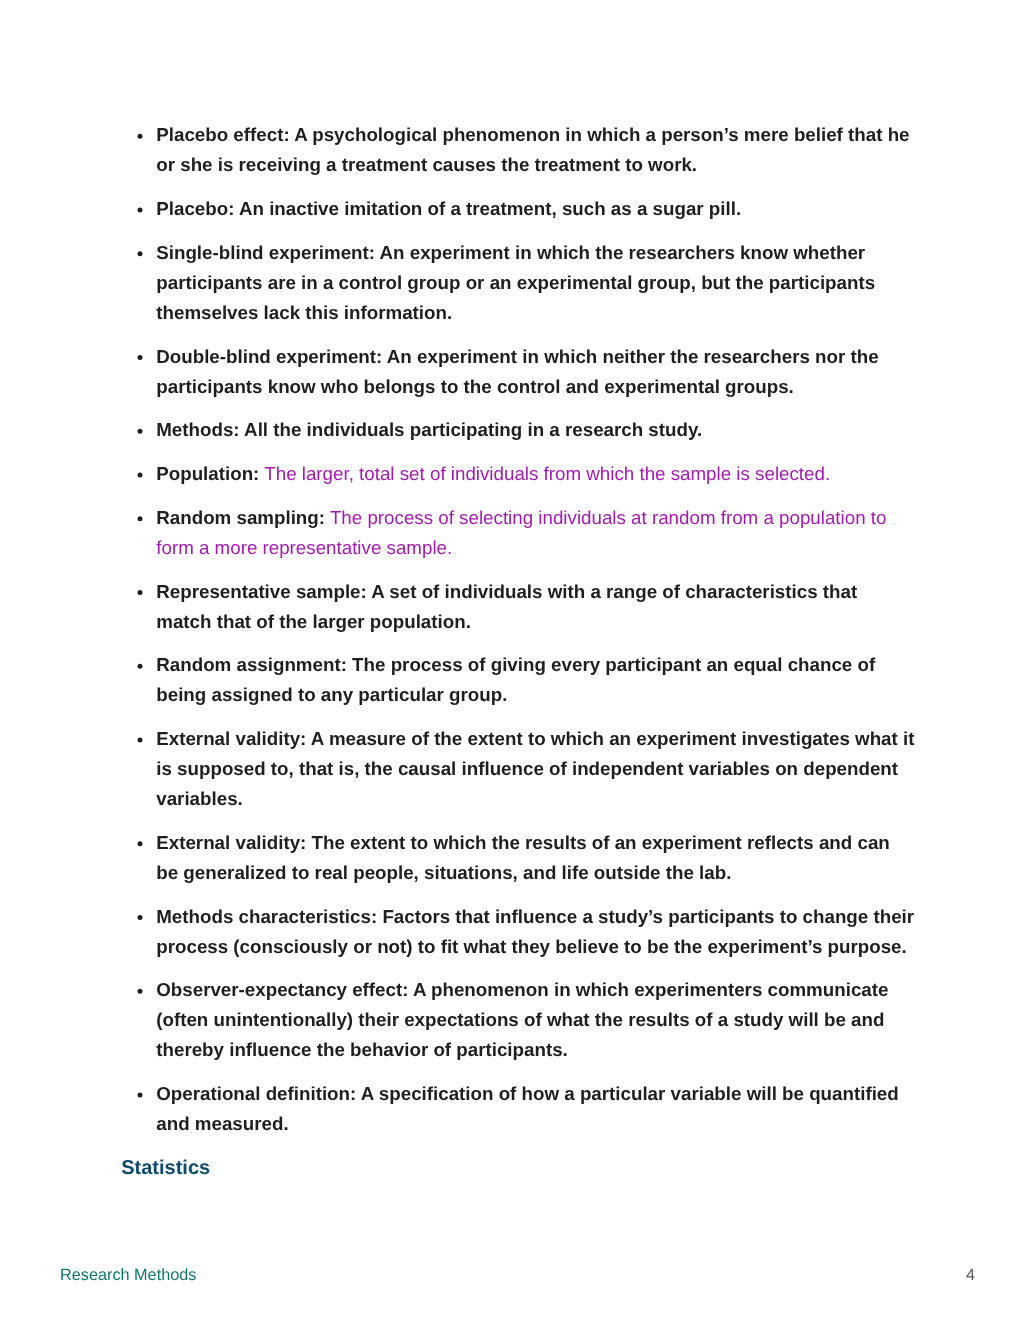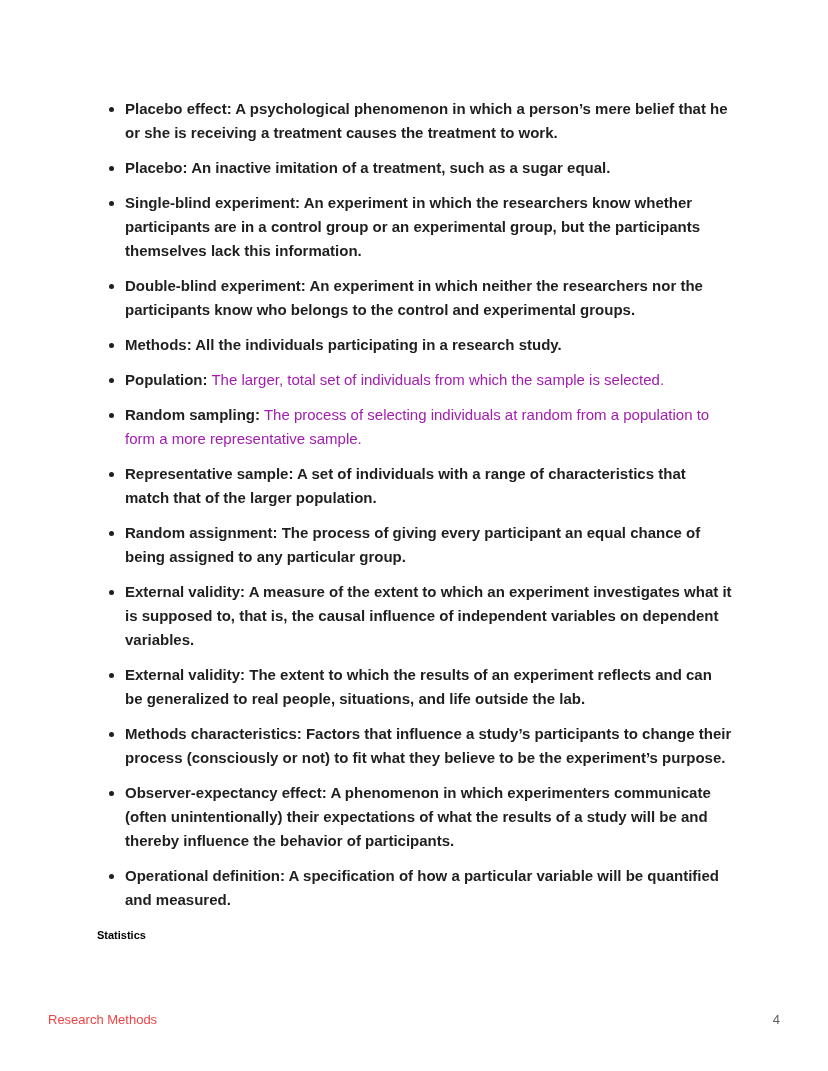--- a/index.html
+++ b/index.html
@@ -37,52 +37,52 @@
     font-weight: 700;
   }
   ul.definitions li .def.bold {
     font-weight: 700;
   }
   ul.definitions li .def.regular {
     font-weight: 400;
     color: #a21caf;
   }
   .section-heading {
-    font-size: 11px;
+    font-size: 16px;
     line-height: 24px;
     font-weight: 700;
-    color: #000000;
+    color: #0c4a6e;
     margin: 0;
   }
   .footer {
     position: absolute;
     left: 48px;
     right: 48px;
     top: 1012px;
     display: flex;
     justify-content: space-between;
     align-items: baseline;
   }
   .footer-left {
     font-size: 13px;
-    color: #ef4444;
+    color: #0f766e;
   }
   .footer-right {
     font-size: 13px;
     color: #5f5f5f;
   }
 </style>
 </head>
 <body>
 
 <div class="page">
   <div class="content">
     <ul class="definitions">
         <li><span class="term">Placebo effect:</span><span class="def bold"> A psychological phenomenon in which a person’s mere belief that he or she is receiving a treatment causes the treatment to work.</span></li>
-        <li><span class="term">Placebo:</span><span class="def bold"> An inactive imitation of a treatment, such as a sugar equal.</span></li>
+        <li><span class="term">Placebo:</span><span class="def bold"> An inactive imitation of a treatment, such as a sugar pill.</span></li>
         <li><span class="term">Single-blind experiment:</span><span class="def bold"> An experiment in which the researchers know whether participants are in a control group or an experimental group, but the participants themselves lack this information.</span></li>
         <li><span class="term">Double-blind experiment:</span><span class="def bold"> An experiment in which neither the researchers nor the participants know who belongs to the control and experimental groups.</span></li>
         <li><span class="term">Methods:</span><span class="def bold"> All the individuals participating in a research study.</span></li>
         <li><span class="term">Population:</span><span class="def regular"> The larger, total set of individuals from which the sample is selected.</span></li>
         <li><span class="term">Random sampling:</span><span class="def regular"> The process of selecting individuals at random from a population to form a more representative sample.</span></li>
         <li><span class="term">Representative sample:</span><span class="def bold"> A set of individuals with a range of characteristics that match that of the larger population.</span></li>
         <li><span class="term">Random assignment:</span><span class="def bold"> The process of giving every participant an equal chance of being assigned to any particular group.</span></li>
         <li><span class="term">External validity:</span><span class="def bold"> A measure of the extent to which an experiment investigates what it is supposed to, that is, the causal influence of independent variables on dependent variables.</span></li>
         <li><span class="term">External validity:</span><span class="def bold"> The extent to which the results of an experiment reflects and can be generalized to real people, situations, and life outside the lab.</span></li>
         <li><span class="term">Methods characteristics:</span><span class="def bold"> Factors that influence a study’s participants to change their process (consciously or not) to fit what they believe to be the experiment’s purpose.</span></li>

